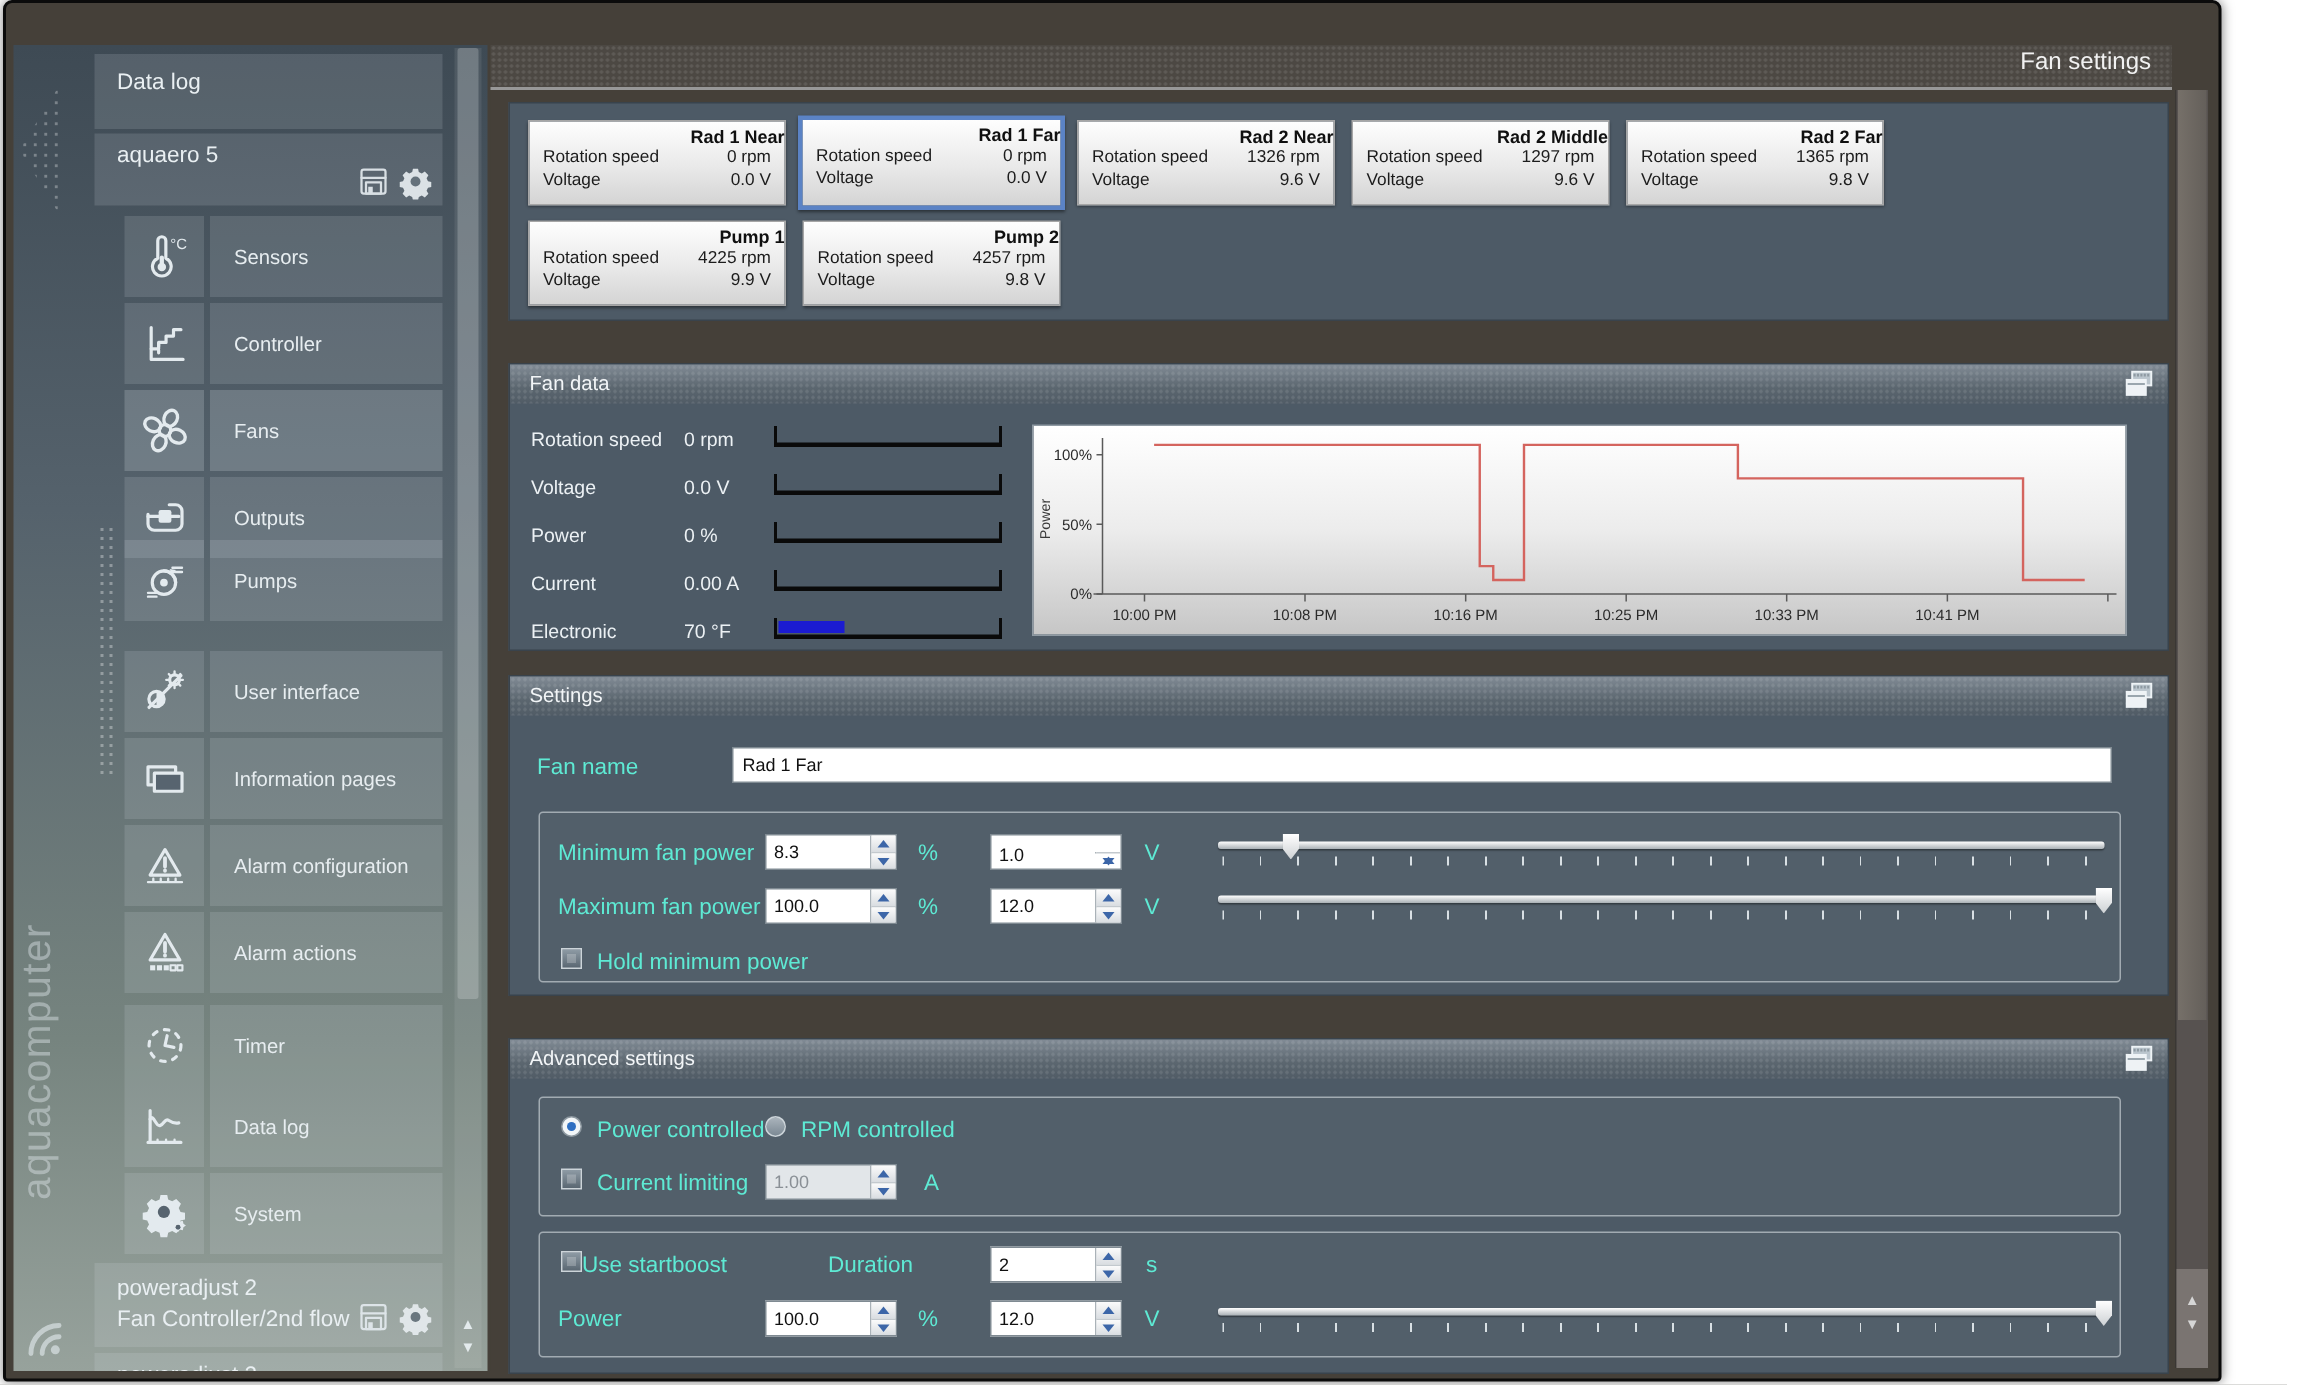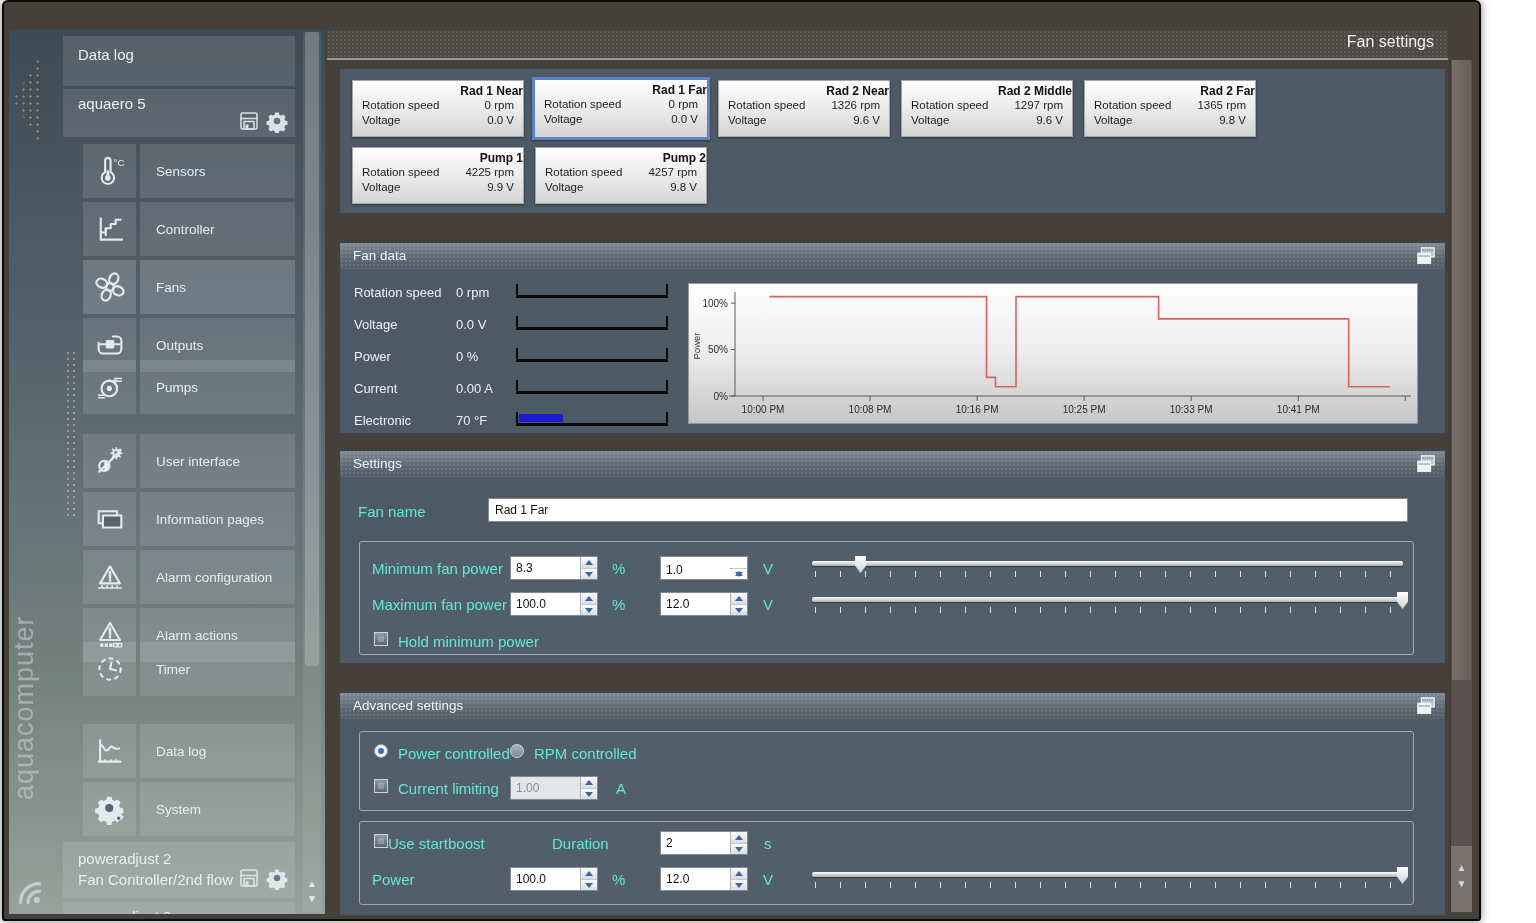--- a/index.html
+++ b/index.html
@@ -269,21 +269,21 @@
                     <rect x="11.4" y="18" width="2.4" height="2.4"></rect>
                   </g>
                   <g stroke-width="1">
                     <rect x="14.6" y="18" width="2.4" height="2.4"></rect>
                     <rect x="17.8" y="18" width="2.4" height="2.4"></rect>
                   </g>
                 </svg>
               </div>
                   <div class="mi-label">Alarm actions</div>
             </div>
-            <div class="menu-item" style="top: 612px;">
+            <div class="menu-item" style="top: 640px;">
               <div class="mi-icon">
                 <svg width="34" height="34" viewBox="0 0 24 24" fill="none" stroke="#e3eaee" stroke-width="1.5" stroke-linecap="round" stroke-linejoin="round">
                   <circle cx="12" cy="12" r="7.5" stroke-dasharray="2.2 3.6"></circle>
                   <path d="M12 12l1-4.6M12 12l4.2.9"></path>
                 </svg>
               </div>
                   <div class="mi-label">Timer</div>
             </div>
             <div class="menu-item" style="top: 694px;">
               <div class="mi-icon">

